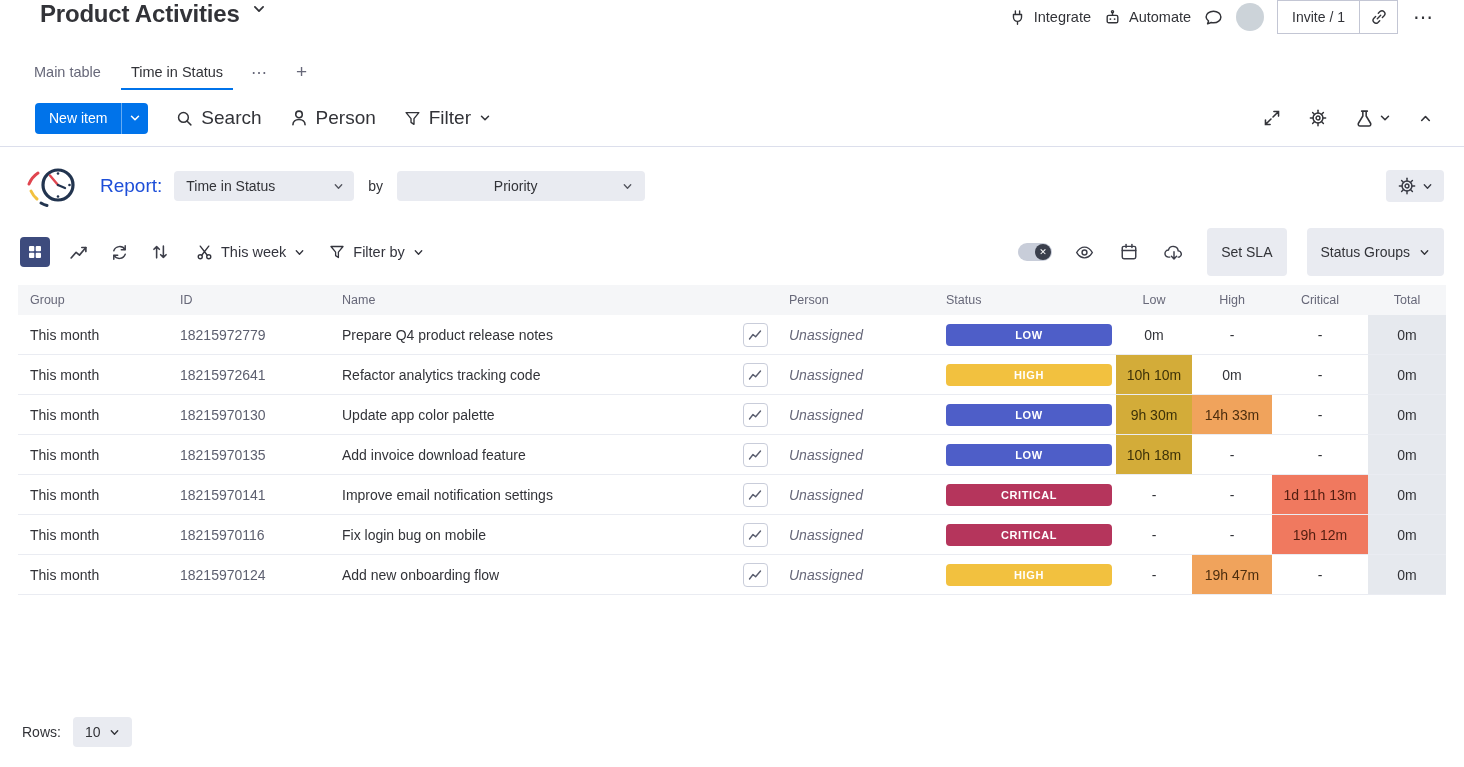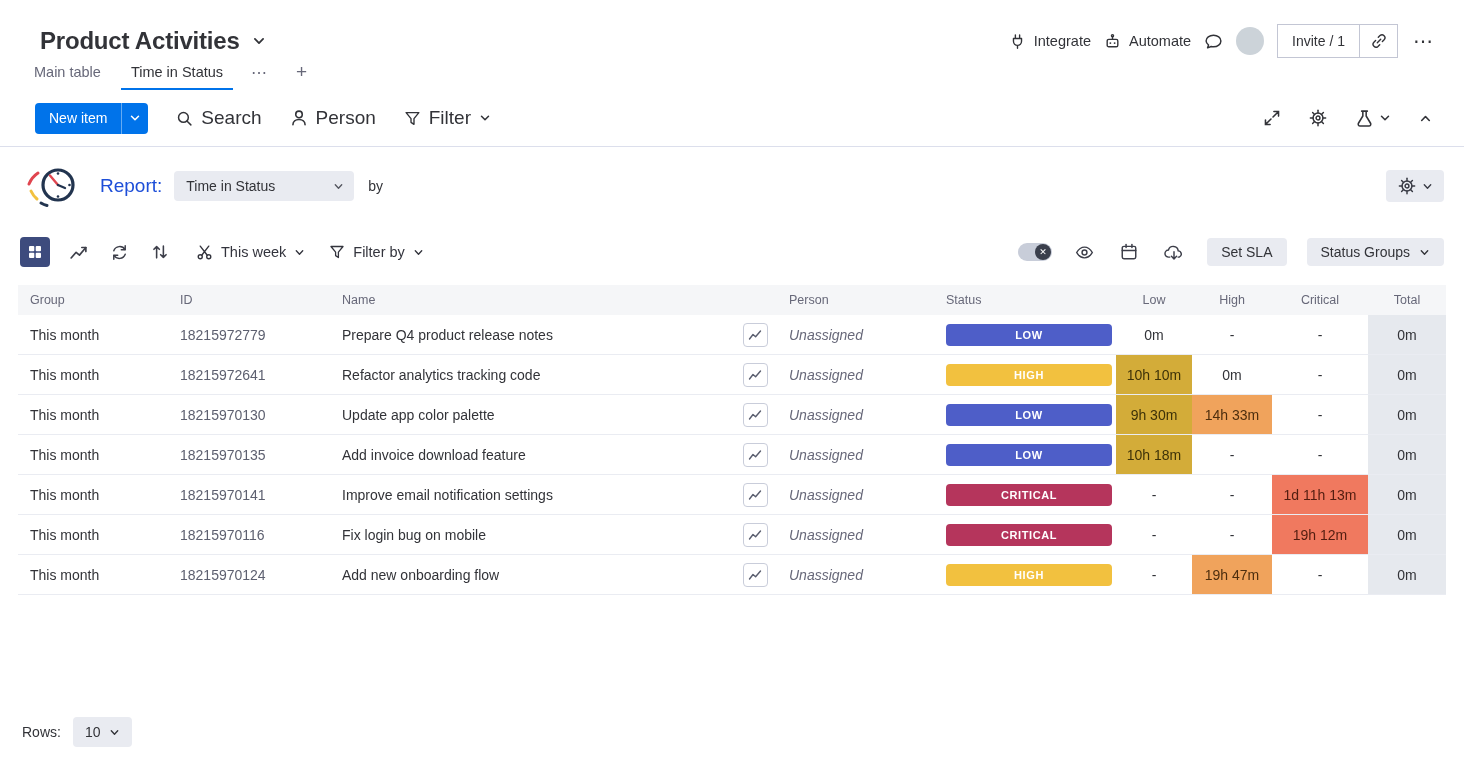--- a/index.html
+++ b/index.html
@@ -4,21 +4,21 @@
 <style>
   *{box-sizing:border-box;margin:0;padding:0}
   html,body{background:#fff}
   body{font-family:"Liberation Sans",sans-serif;color:#323338}
   .screen{width:1464px;height:767px;position:relative;background:#fff;overflow:hidden}
   button{font-family:inherit;cursor:pointer}
   .icon{display:inline-flex;align-items:center;justify-content:center;line-height:0}
   svg.i{display:block}
 
   
-  .title-row{display:flex;align-items:center;padding:28px 28px 0 40px;height:54px}
+  .title-row{display:flex;align-items:flex-start;padding:0 28px 0 40px;height:54px}
   .title-row h1{font-size:24px;font-weight:700;color:#323338;letter-spacing:-.2px}
   .title-caret{background:none;border:none;color:#323338;margin-left:10px;padding:2px;display:flex}
   .header-right{margin-left:auto;display:flex;align-items:center;gap:13px}
   .hbtn{display:flex;align-items:center;gap:8px;font-size:14.5px;background:none;border:none;color:#323338}
   .chat-btn{background:none;border:none;color:#323338;display:flex}
   .avatar{width:28px;height:28px;border-radius:50%;background:#ccd3d9;border:none}
   .invite-group{display:flex;align-items:stretch;border:1px solid #c3c6d4;border-radius:0;height:34px;overflow:hidden;background:#fff}
   .invite-btn{padding:0 14px;font-size:14px;background:#fff;border:none;display:flex;align-items:center;color:#323338}
   .link-btn{width:38px;border:none;border-left:1px solid #c3c6d4;background:#fff;display:flex;align-items:center;justify-content:center;color:#323338}
   .dots-btn{background:none;border:none;font-size:20px;color:#323338;letter-spacing:1px;padding:0 2px}
@@ -53,21 +53,21 @@
   .report-settings{margin-left:auto;background:#e9ebf1;border:none;border-radius:4px;height:32px;width:58px;display:flex;align-items:center;justify-content:center;gap:6px;color:#383a44}
 
   
   .view-toolbar{display:flex;align-items:center;padding:0 20px;margin-top:22px;height:34px;gap:16px}
   .vbtn-active{width:30px;height:30px;background:var(--active_view_bg,#3d4b7d);border:none;border-radius:4px;color:#fff;display:flex;align-items:center;justify-content:center}
   .vicon{background:none;border:none;color:#3c3e49;display:flex;padding:3px}
   .vdrop{display:flex;align-items:center;gap:8px;font-size:14.5px;background:none;border:none;color:#33343d;margin-left:8px}
   .view-right{margin-left:auto;display:flex;align-items:center;gap:20px}
   .toggle{width:34px;height:18px;border-radius:10px;background:#c8cdd9;border:none;position:relative}
   .toggle .knob{position:absolute;right:1px;top:1px;width:16px;height:16px;border-radius:50%;background:#3a3f4c;color:#fff;font-size:9px;display:flex;align-items:center;justify-content:center;line-height:0}
-  .pill-btn{height:28px;background:#e9ebf1;border:none;border-radius:4px;font-size:14px;padding:0 14px;display:flex;align-items:center;gap:9px;color:#323338}
+  .pill-btn{height:48px;background:#e9ebf1;border:none;border-radius:4px;font-size:14px;padding:0 14px;display:flex;align-items:center;gap:9px;color:#323338}
 
   
   .table{margin:16px 18px 0 18px}
   .thead,.trow{display:grid;grid-template-columns:142px 160px 416px 38px 157px 185px 76px 80px 96px 78px}
   .thead{height:30px;background:#f5f6f8;color:#676879;font-size:12.5px;align-items:center}
   .th{display:flex;align-items:center}
   .th.c{justify-content:center}
   .th.group{padding-left:12px}.th.id{padding-left:20px}.th.name{padding-left:22px}
   .th.person{padding-left:15px}.th.status{padding-left:15px}
   .trow{height:40px;border-bottom:1px solid #eaecf2}
@@ -378,20 +378,28 @@
     <span class="report-label">Report:</span>
     <button class="select select-type">
       <span class="lbl">Time in Status</span>
       <span class="icon chev">
           <svg class="i" width="11" height="11">
             <use href="#sym-chev-down"></use>
           </svg>
         </span>
     </button>
     <span class="by-label">by</span>
+    <button class="select select-dim">
+      <span class="lbl">Priority</span>
+      <span class="icon chev">
+          <svg class="i" width="11" height="11">
+            <use href="#sym-chev-down"></use>
+          </svg>
+        </span>
+    </button>
     <button class="report-settings">
       <span class="icon">
           <svg class="i" width="18" height="18">
             <use href="#sym-gear"></use>
           </svg>
         </span>
       <span class="icon">
           <svg class="i" width="11" height="11">
             <use href="#sym-chev-down"></use>
           </svg>

